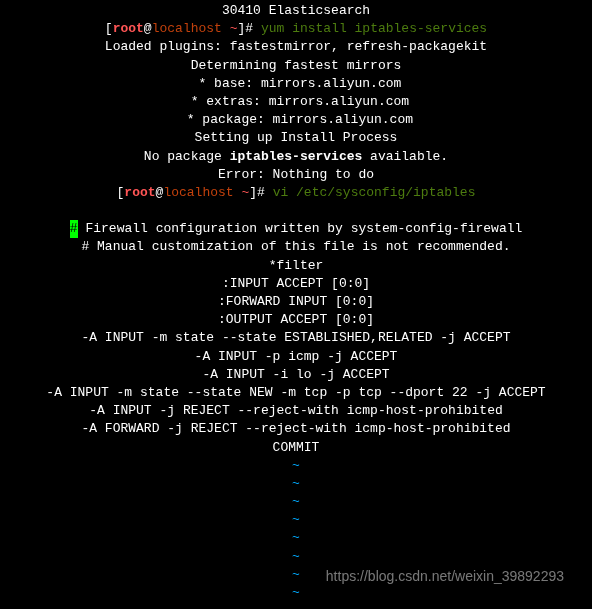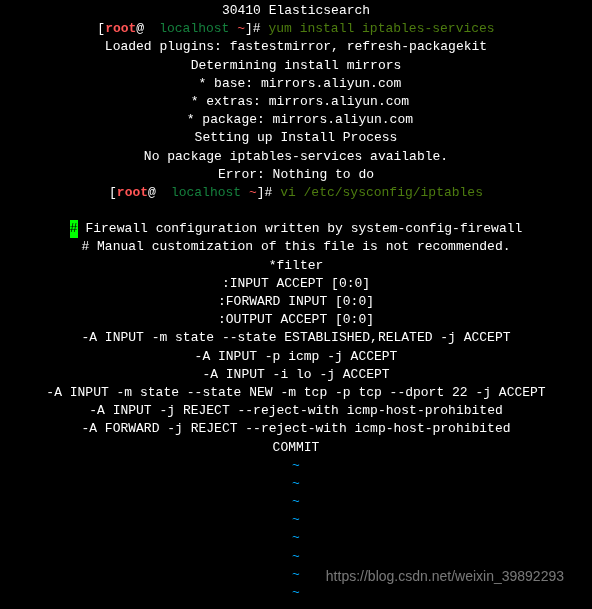--- a/index.html
+++ b/index.html
@@ -10,24 +10,24 @@
       font-size: 13px;
       line-height: 1.4;
       width: 592px;
       height: 609px;
       padding: 2px 4px;
       position: relative;
       overflow: hidden;
     }
     .line { white-space: pre; text-align: center; }
     .prompt-user { color: #ff5555; font-weight: bold; }
-    .prompt-host { color: #15803d; padding-left: 15px; }
+    .prompt-host { color: #c2410c; }
     .prompt-tilde { color: #ff5555; }
     .cmd { color: #4d7c0f; }
-    .bold { font-weight: normal; }
+    .bold { font-weight: bold; }
     .cursor {
       background: #00ff00;
       color: #000;
       display: inline-block;
       width: 8px;
     }
     .tilde-line { color: #00aaff; }
     .watermark {
       position: absolute;
       bottom: 22px;
@@ -38,21 +38,21 @@
     }
   </style>
 </head>
 <body>
 
 <div class="line">30410 Elasticsearch</div>
 
 <div class="line">[<span class="prompt-user">root</span>@<span class="prompt-host">localhost</span> <span class="prompt-tilde">~</span>]# <span class="cmd">yum install iptables-services</span></div>
 
 <div class="line">Loaded plugins: fastestmirror, refresh-packagekit</div>
-<div class="line">Determining install mirrors</div>
+<div class="line">Determining fastest mirrors</div>
 <div class="line"> * base: mirrors.aliyun.com</div>
 <div class="line"> * extras: mirrors.aliyun.com</div>
 <div class="line"> * package: mirrors.aliyun.com</div>
 <div class="line">Setting up Install Process</div>
 <div class="line"><span>No package </span><span class="bold">iptables-services</span><span> available.</span></div>
 <div class="line">Error: Nothing to do</div>
 
 <div class="line">[<span class="prompt-user">root</span>@<span class="prompt-host">localhost</span> <span class="prompt-tilde">~</span>]# <span class="cmd">vi /etc/sysconfig/iptables</span></div>
 
 <div class="line">&nbsp;</div>

